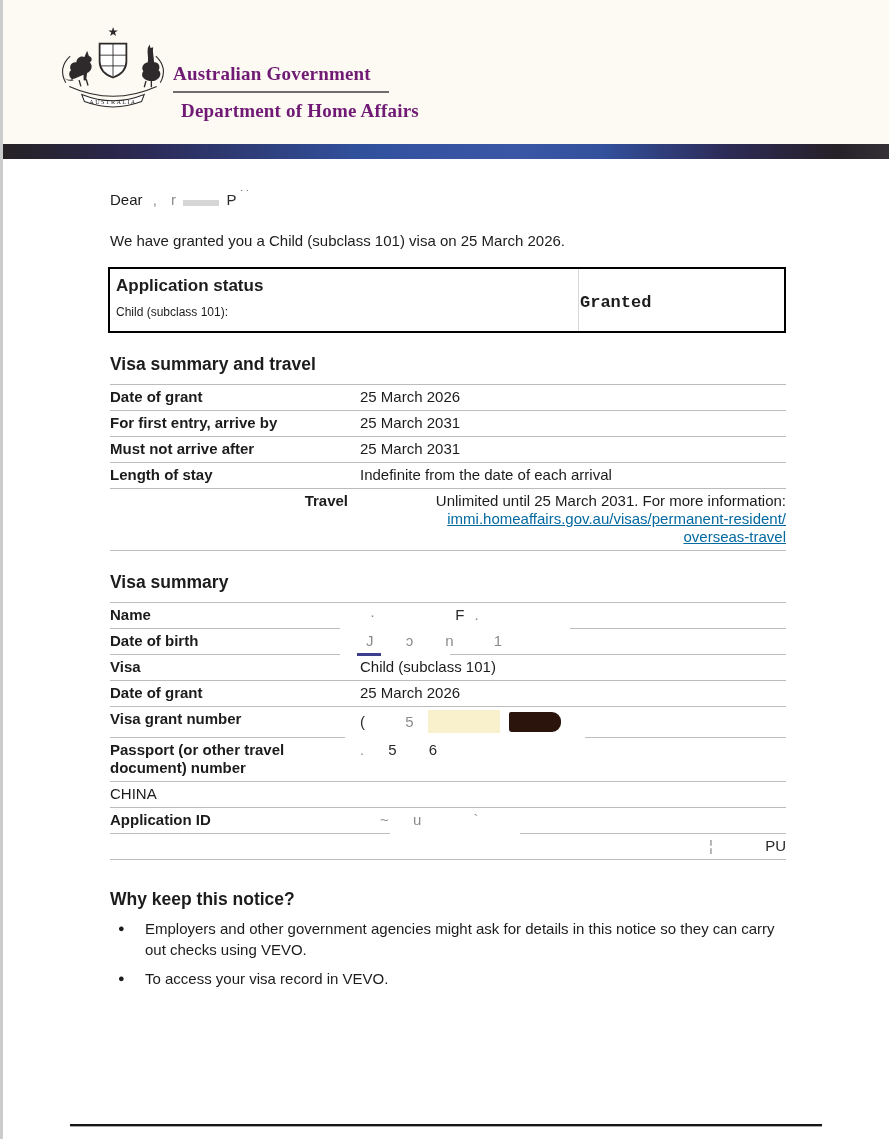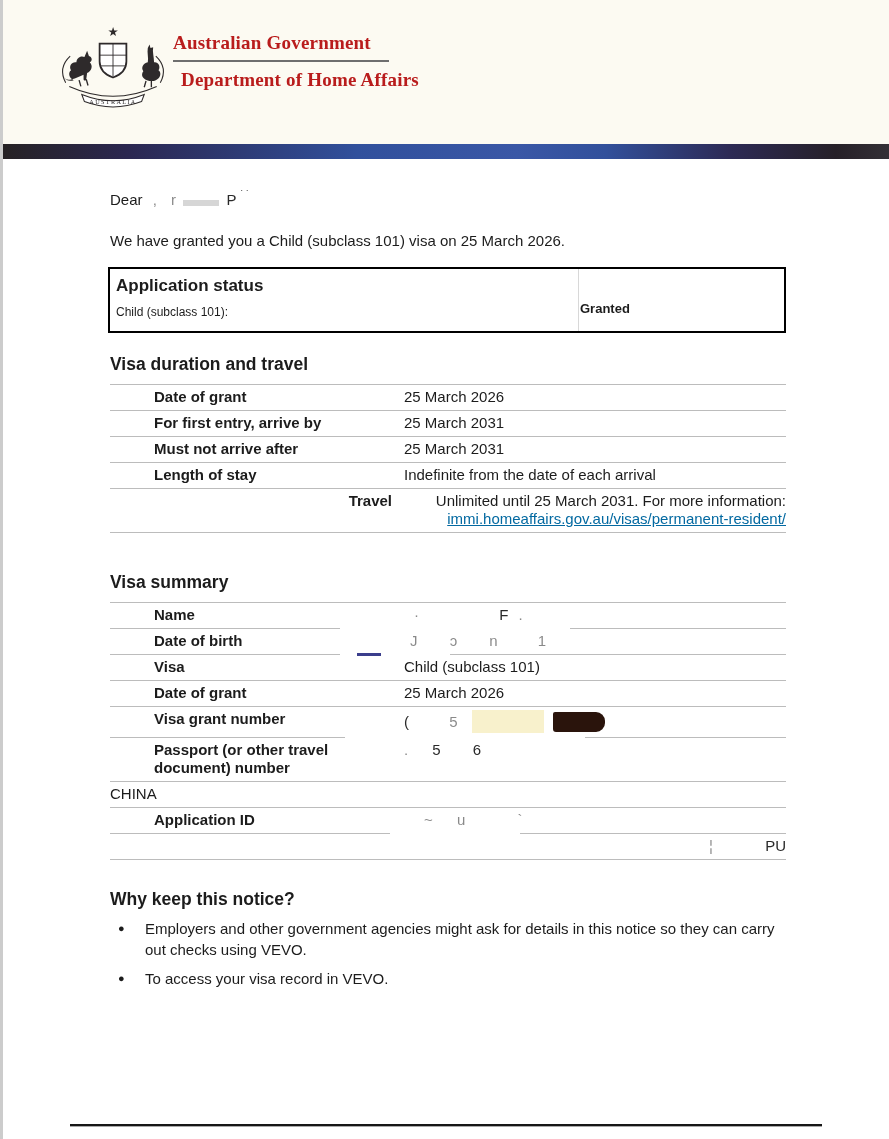--- a/index.html
+++ b/index.html
@@ -4,47 +4,47 @@
 <style>
   html,body{margin:0;padding:0;background:#ffffff;}
   #page{
     position:relative;width:889px;height:1139px;background:#ffffff;
     font-family:"Liberation Sans", sans-serif;color:#1c1c1c;overflow:hidden;
   }
   .edge-strip{position:absolute;left:0;top:0;width:3px;height:1139px;background:#cccccc;}
   
   .header-band{position:absolute;left:3px;top:0;width:886px;height:145px;background:#fcfaf2;}
   .crest{position:absolute;left:52px;top:18px;width:116px;height:102px;}
-  .agency{position:absolute;left:170px;top:32px;font-family:"Liberation Serif", serif;color:#b91c1c;}
+  .agency{position:absolute;left:170px;top:63px;font-family:"Liberation Serif", serif;color:#701a75;}
   .agency .gov{font-size:19px;font-weight:bold;letter-spacing:.2px;}
   .agency .rule{width:216px;height:2px;background:#6e6e6e;margin:6px 0 7px 0;}
   .agency .dept{font-size:19px;font-weight:bold;letter-spacing:.2px;margin-left:8px;}
   .grad-bar{position:absolute;left:3px;top:144px;width:886px;height:15px;
     background:linear-gradient(90deg,#262224 0%,#2b2750 14%,#31509c 40%,#3a57a6 58%,#32509b 68%,#2d2a55 82%,#262028 94%,#343036 100%);}
   
   .dear{position:absolute;left:110px;top:189px;font-size:15px;}
   .frag{display:inline-block;color:#2a2a2a;}
   .faint{opacity:.55;}
   .smudge{display:inline-block;width:36px;height:6px;background:#d6d6d6;margin:0 3px -1px 3px;}
   .dots{font-size:10px;vertical-align:7px;letter-spacing:2px;color:#444;}
   .ml6{margin-left:6px;} .ml10{margin-left:10px;} .ml20{margin-left:20px;}
   .ml28{margin-left:28px;} .ml36{margin-left:36px;} .ml48{margin-left:48px;} .ml76{margin-left:76px;}
   .intro{position:absolute;left:110px;top:232px;font-size:15px;}
   
   .status-box{position:absolute;left:108px;top:267px;width:674px;height:62px;border:2px solid #000;}
   .status-divider{position:absolute;left:468px;top:0;bottom:0;width:1px;background:#d8d8d8;}
   .status-title{position:absolute;left:6px;top:7px;font-size:17px;font-weight:bold;}
   .status-row{position:absolute;left:6px;top:36px;font-size:12px;}
-  .status-val{position:absolute;left:470px;top:32px;font-size:13px;font-weight:bold;}
+  .status-val{position:absolute;left:470px;top:24px;font-size:17px;font-weight:bold;font-family:Liberation Mono, monospace;}
   
   .section-h{position:absolute;left:110px;font-size:17.5px;font-weight:bold;}
   .tbl{position:absolute;left:110px;width:676px;font-size:15px;line-height:18px;}
   .trow{display:flex;border-top:1px solid #bcbcbc;padding:3px 0 4px 0;position:relative;}
   .tbl .trow:last-child{border-bottom:1px solid #bcbcbc;text-align:right;}
-  .lbl{width:250px;font-weight:bold;padding-right:12px;box-sizing:border-box;margin-left:44px;}
+  .lbl{width:250px;font-weight:bold;padding-right:12px;box-sizing:border-box;}
   .val{flex:1;}
   .doc-link{display:block;text-decoration:underline;color:#0369a1;cursor:pointer;}
   .line-gap{position:absolute;top:-2px;height:3px;background:#ffffff;}
   .blue-dash{position:absolute;top:-2px;left:247px;width:24px;height:3px;background:#3b3e8c;}
   .red-cream{display:inline-block;width:72px;height:23px;background:#f8f1cc;vertical-align:-6px;}
   .red-dark{display:inline-block;width:52px;height:20px;background:#2a140c;vertical-align:-5px;margin-left:5px;border-radius:2px 9px 9px 3px;}
   
   .bullets{position:absolute;left:110px;top:918px;width:672px;font-size:15px;line-height:21px;}
   .b-item{display:flex;margin-bottom:8px;}
   .b-dot{width:35px;padding-left:8px;box-sizing:border-box;font-size:11px;line-height:21px;}
@@ -92,21 +92,21 @@
 
   <div class="intro">We have granted you a Child (subclass 101) visa on 25 March 2026.</div>
 
   <div class="status-box">
     <div class="status-divider"></div>
     <div class="status-title">Application status</div>
     <div class="status-row">Child (subclass 101):</div>
     <div class="status-val">Granted</div>
   </div>
 
-  <div class="section-h" style="top:354px;">Visa duration and travel</div>
+  <div class="section-h" style="top:354px;">Visa summary and travel</div>
   <div class="tbl" style="top:384px;">
     <div class="trow">
       <div class="lbl">Date of grant</div>
       <div class="val">25 March 2026</div>
     </div>
     <div class="trow">
       <div class="lbl">For first entry, arrive by</div>
       <div class="val">25 March 2031</div>
     </div>
     <div class="trow">
@@ -115,20 +115,21 @@
     </div>
     <div class="trow">
       <div class="lbl">Length of stay</div>
       <div class="val">Indefinite from the date of each arrival</div>
     </div>
     <div class="trow">
       <div class="lbl">Travel</div>
       <div class="val">
         <span>Unlimited until 25 March 2031. For more information:</span>
         <span class="doc-link">immi.homeaffairs.gov.au/visas/permanent-resident/</span>
+        <span class="doc-link">overseas-travel</span>
       </div>
     </div>
   </div>
 
   <div class="section-h" style="top:572px;">Visa summary</div>
   <div class="tbl" style="top:602px;">
     <div class="trow">
       <div class="lbl">Name</div>
       <div class="val">
         <span class="frag faint ml10">·</span>

